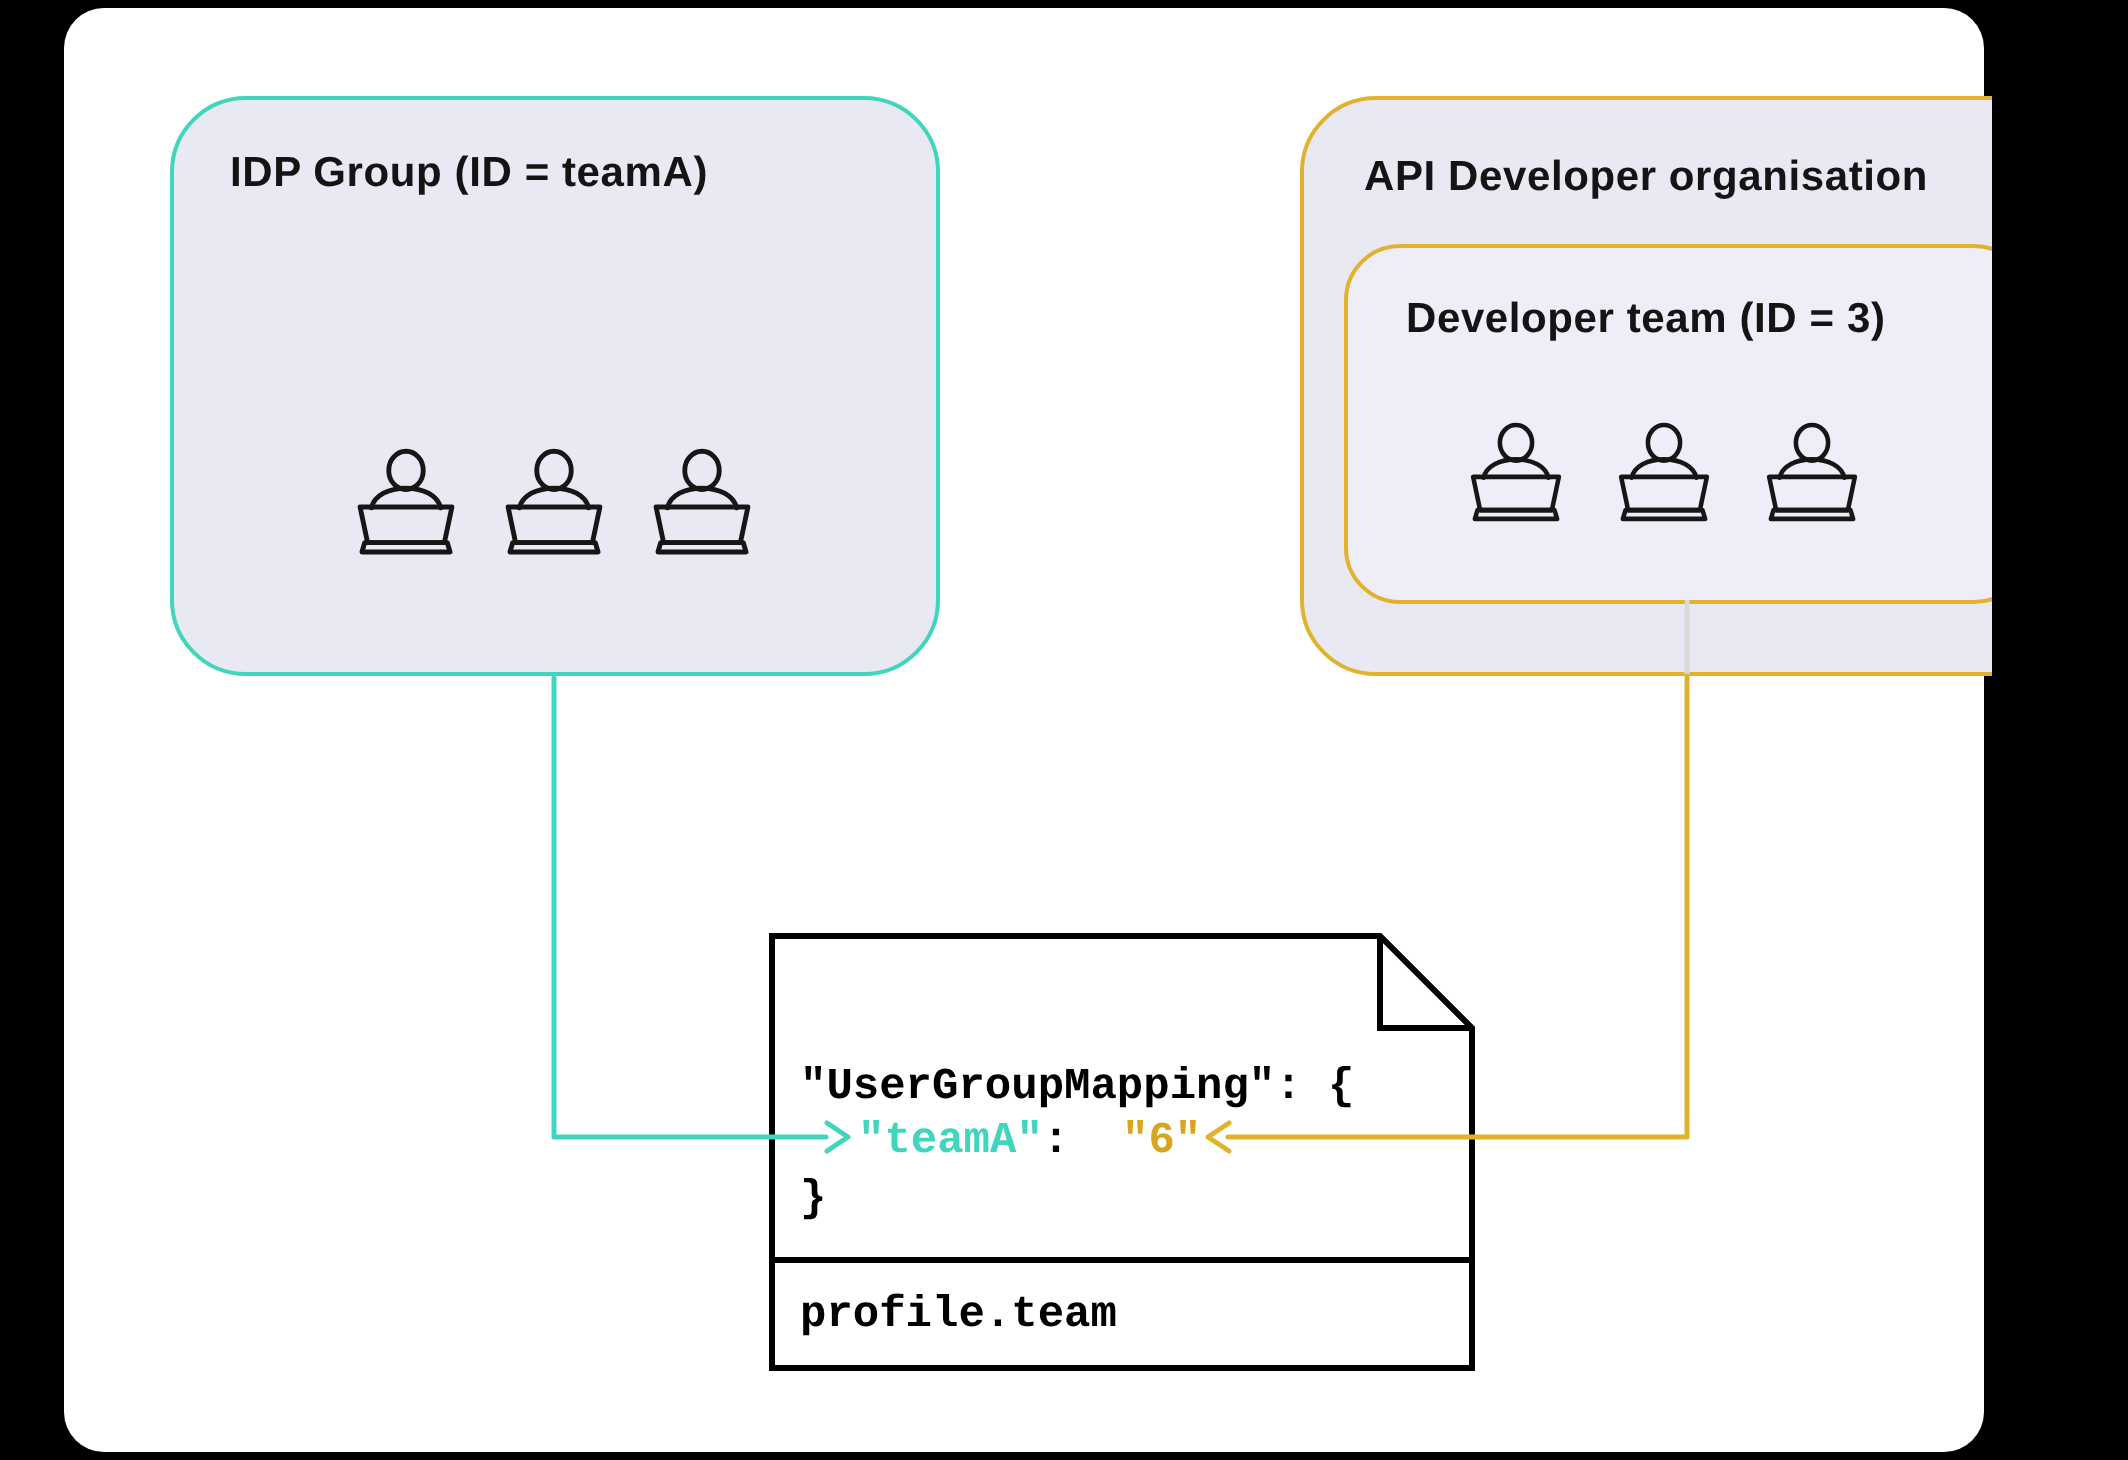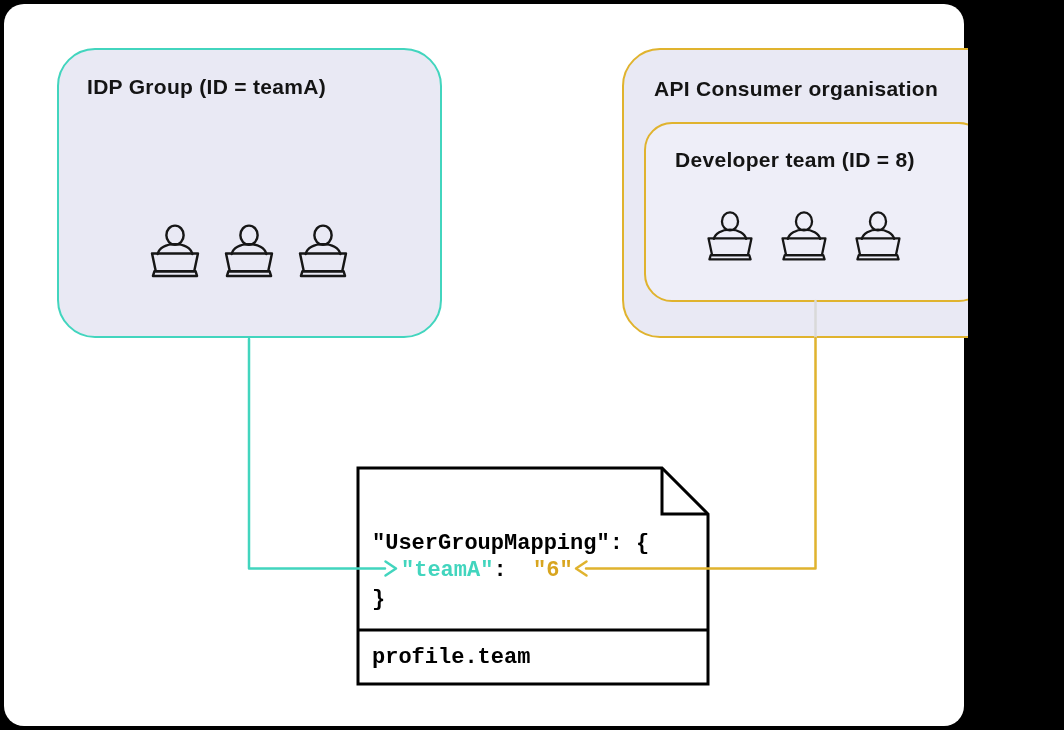--- a/index.html
+++ b/index.html
@@ -12,20 +12,21 @@
     --ink: #141414;
   }
   html,body{margin:0;padding:0;background:#000;}
   .canvas{
     position:relative;
     width:968px;
     height:730px;
     background:#000;
     overflow:hidden;
     font-family:"Liberation Sans", sans-serif;
+    margin-left:28px;
   }
   .card{
     position:absolute;
     left:4px; top:4px; right:4px; bottom:4px;
     background:#ffffff;
     border-radius:20px;
   }
   .box{
     position:absolute;
     box-sizing:border-box;
@@ -128,23 +129,23 @@
       <span class="picon"><svg>
             <use href="#person-laptop"></use>
           </svg></span>
       <span class="picon"><svg>
             <use href="#person-laptop"></use>
           </svg></span>
     </div>
   </div>
 
   <div class="box" id="org-box">
-    <div class="box-title" id="org-title">API Consumer organisation</div>
+    <div class="box-title" id="org-title">API Developer organisation</div>
     <div id="team-box">
-      <div class="box-title" id="team-title">Developer team (ID = 8)</div>
+      <div class="box-title" id="team-title">Developer team (ID = 3)</div>
       <div class="icon-row" id="team-icons">
         <span class="picon"><svg>
               <use href="#person-laptop"></use>
             </svg></span>
         <span class="picon"><svg>
               <use href="#person-laptop"></use>
             </svg></span>
         <span class="picon"><svg>
               <use href="#person-laptop"></use>
             </svg></span>

